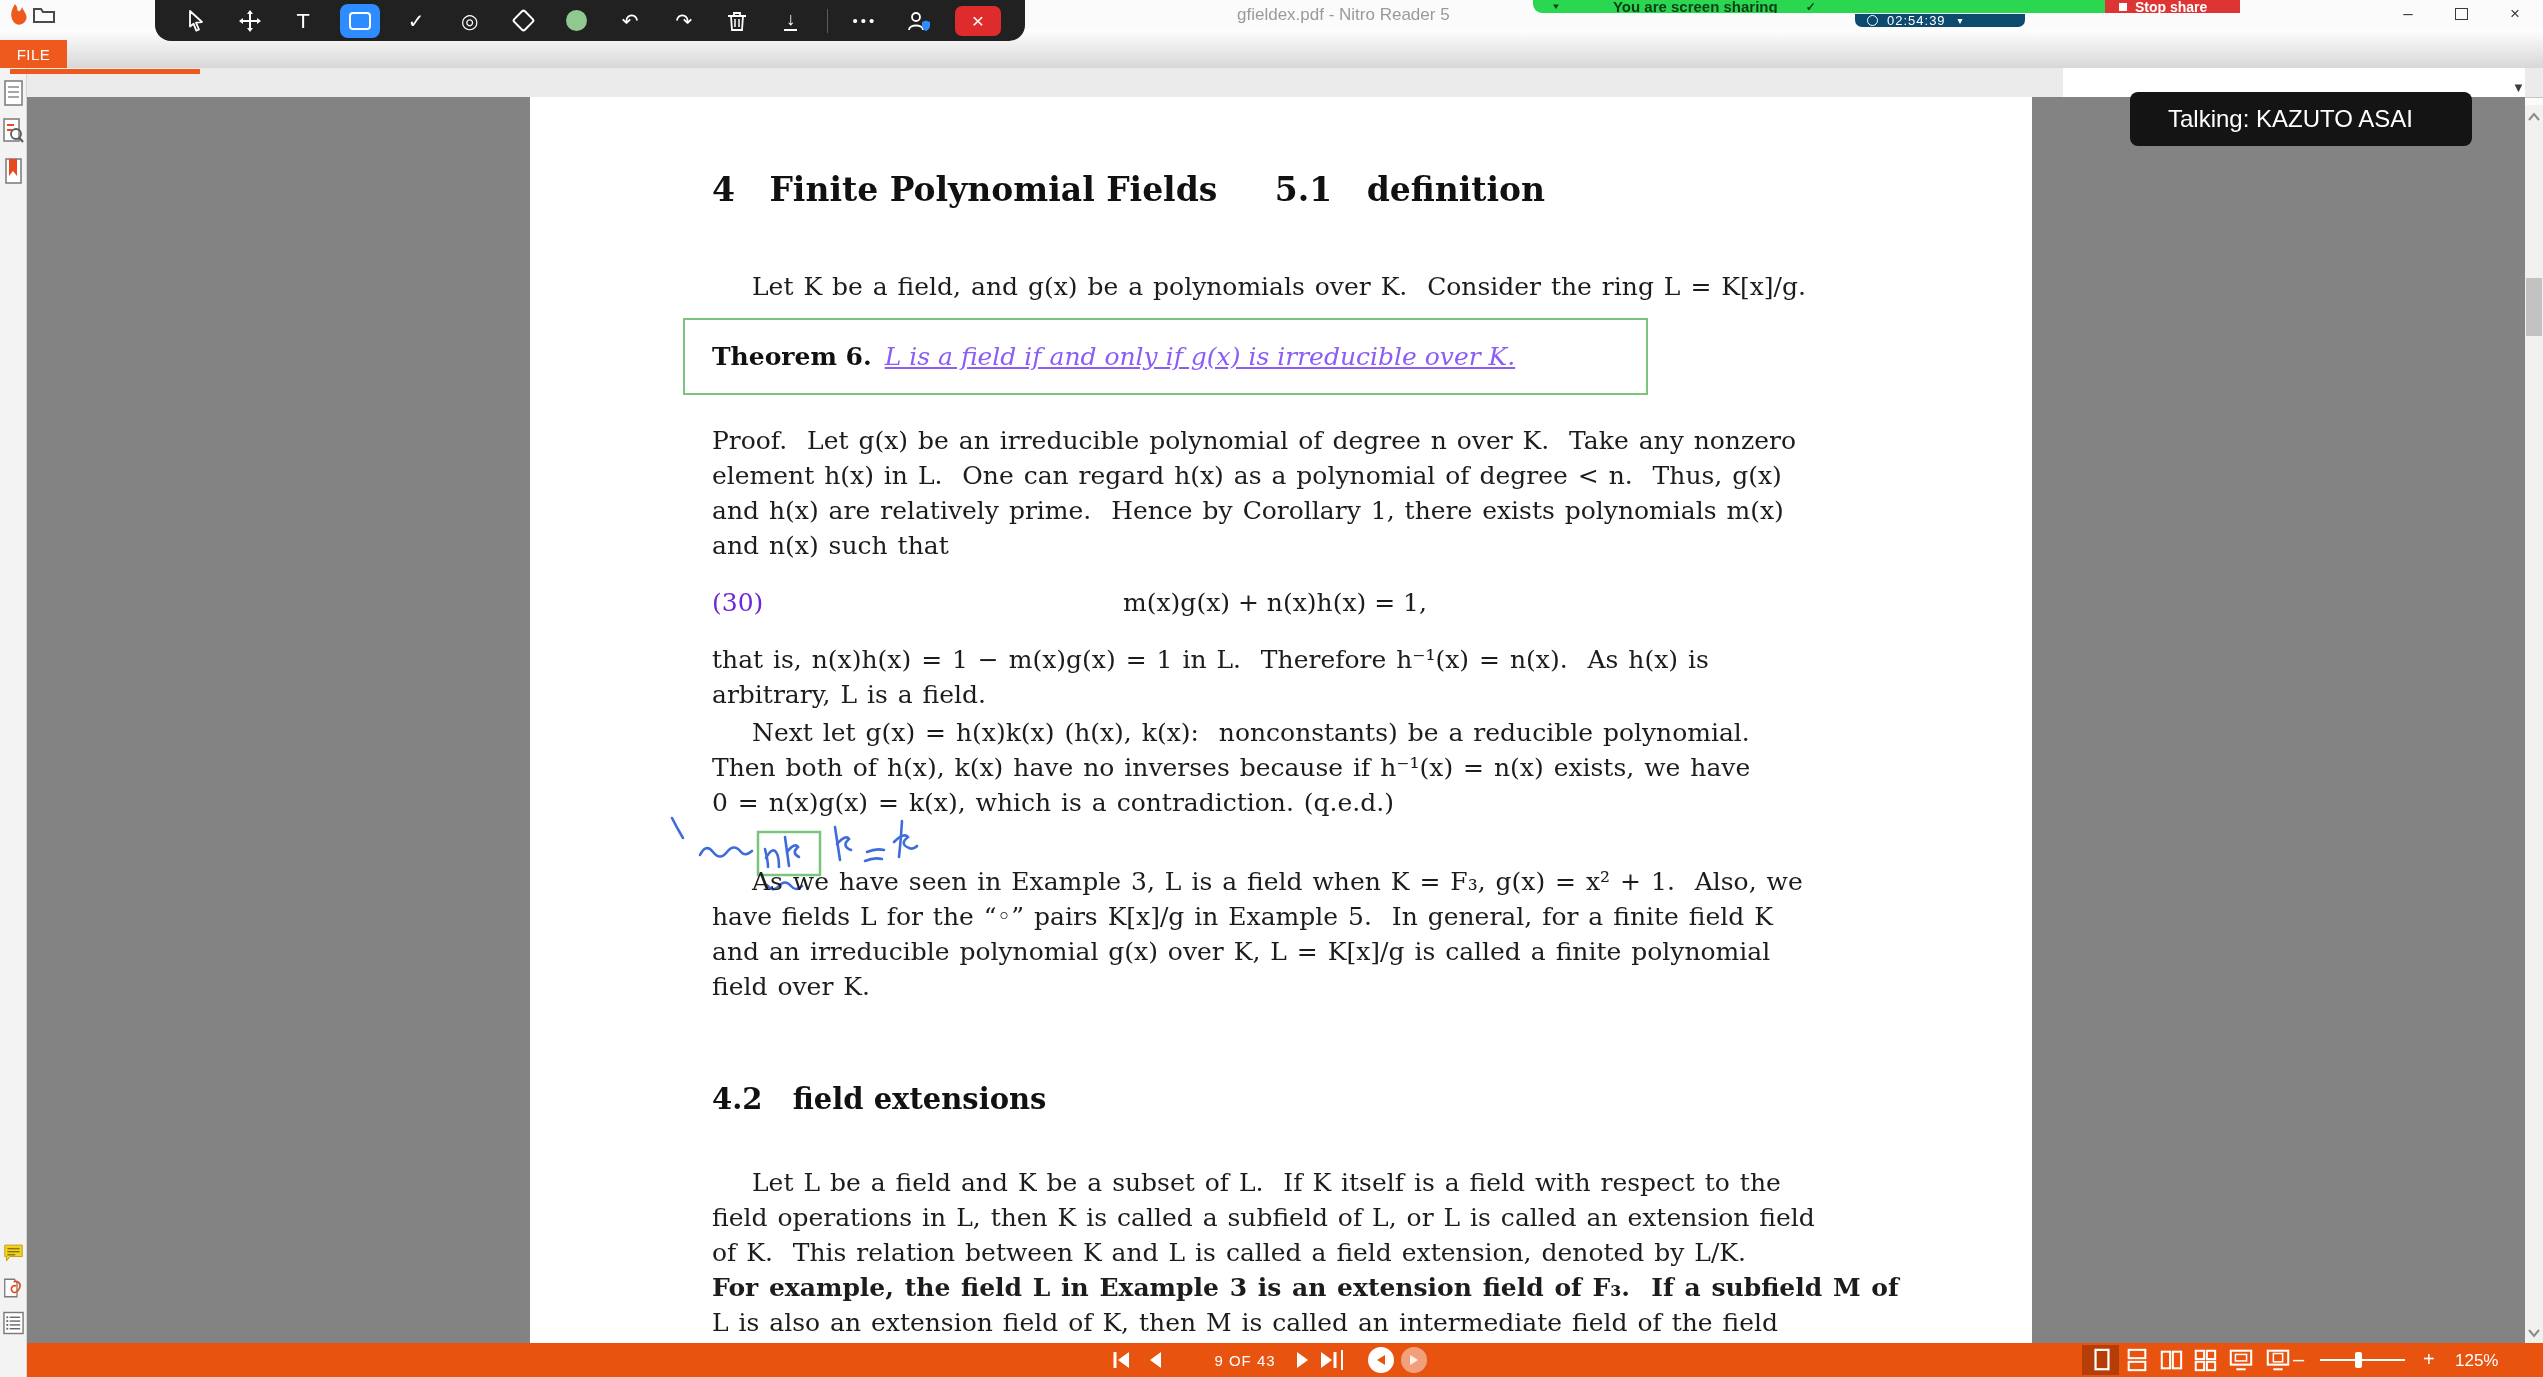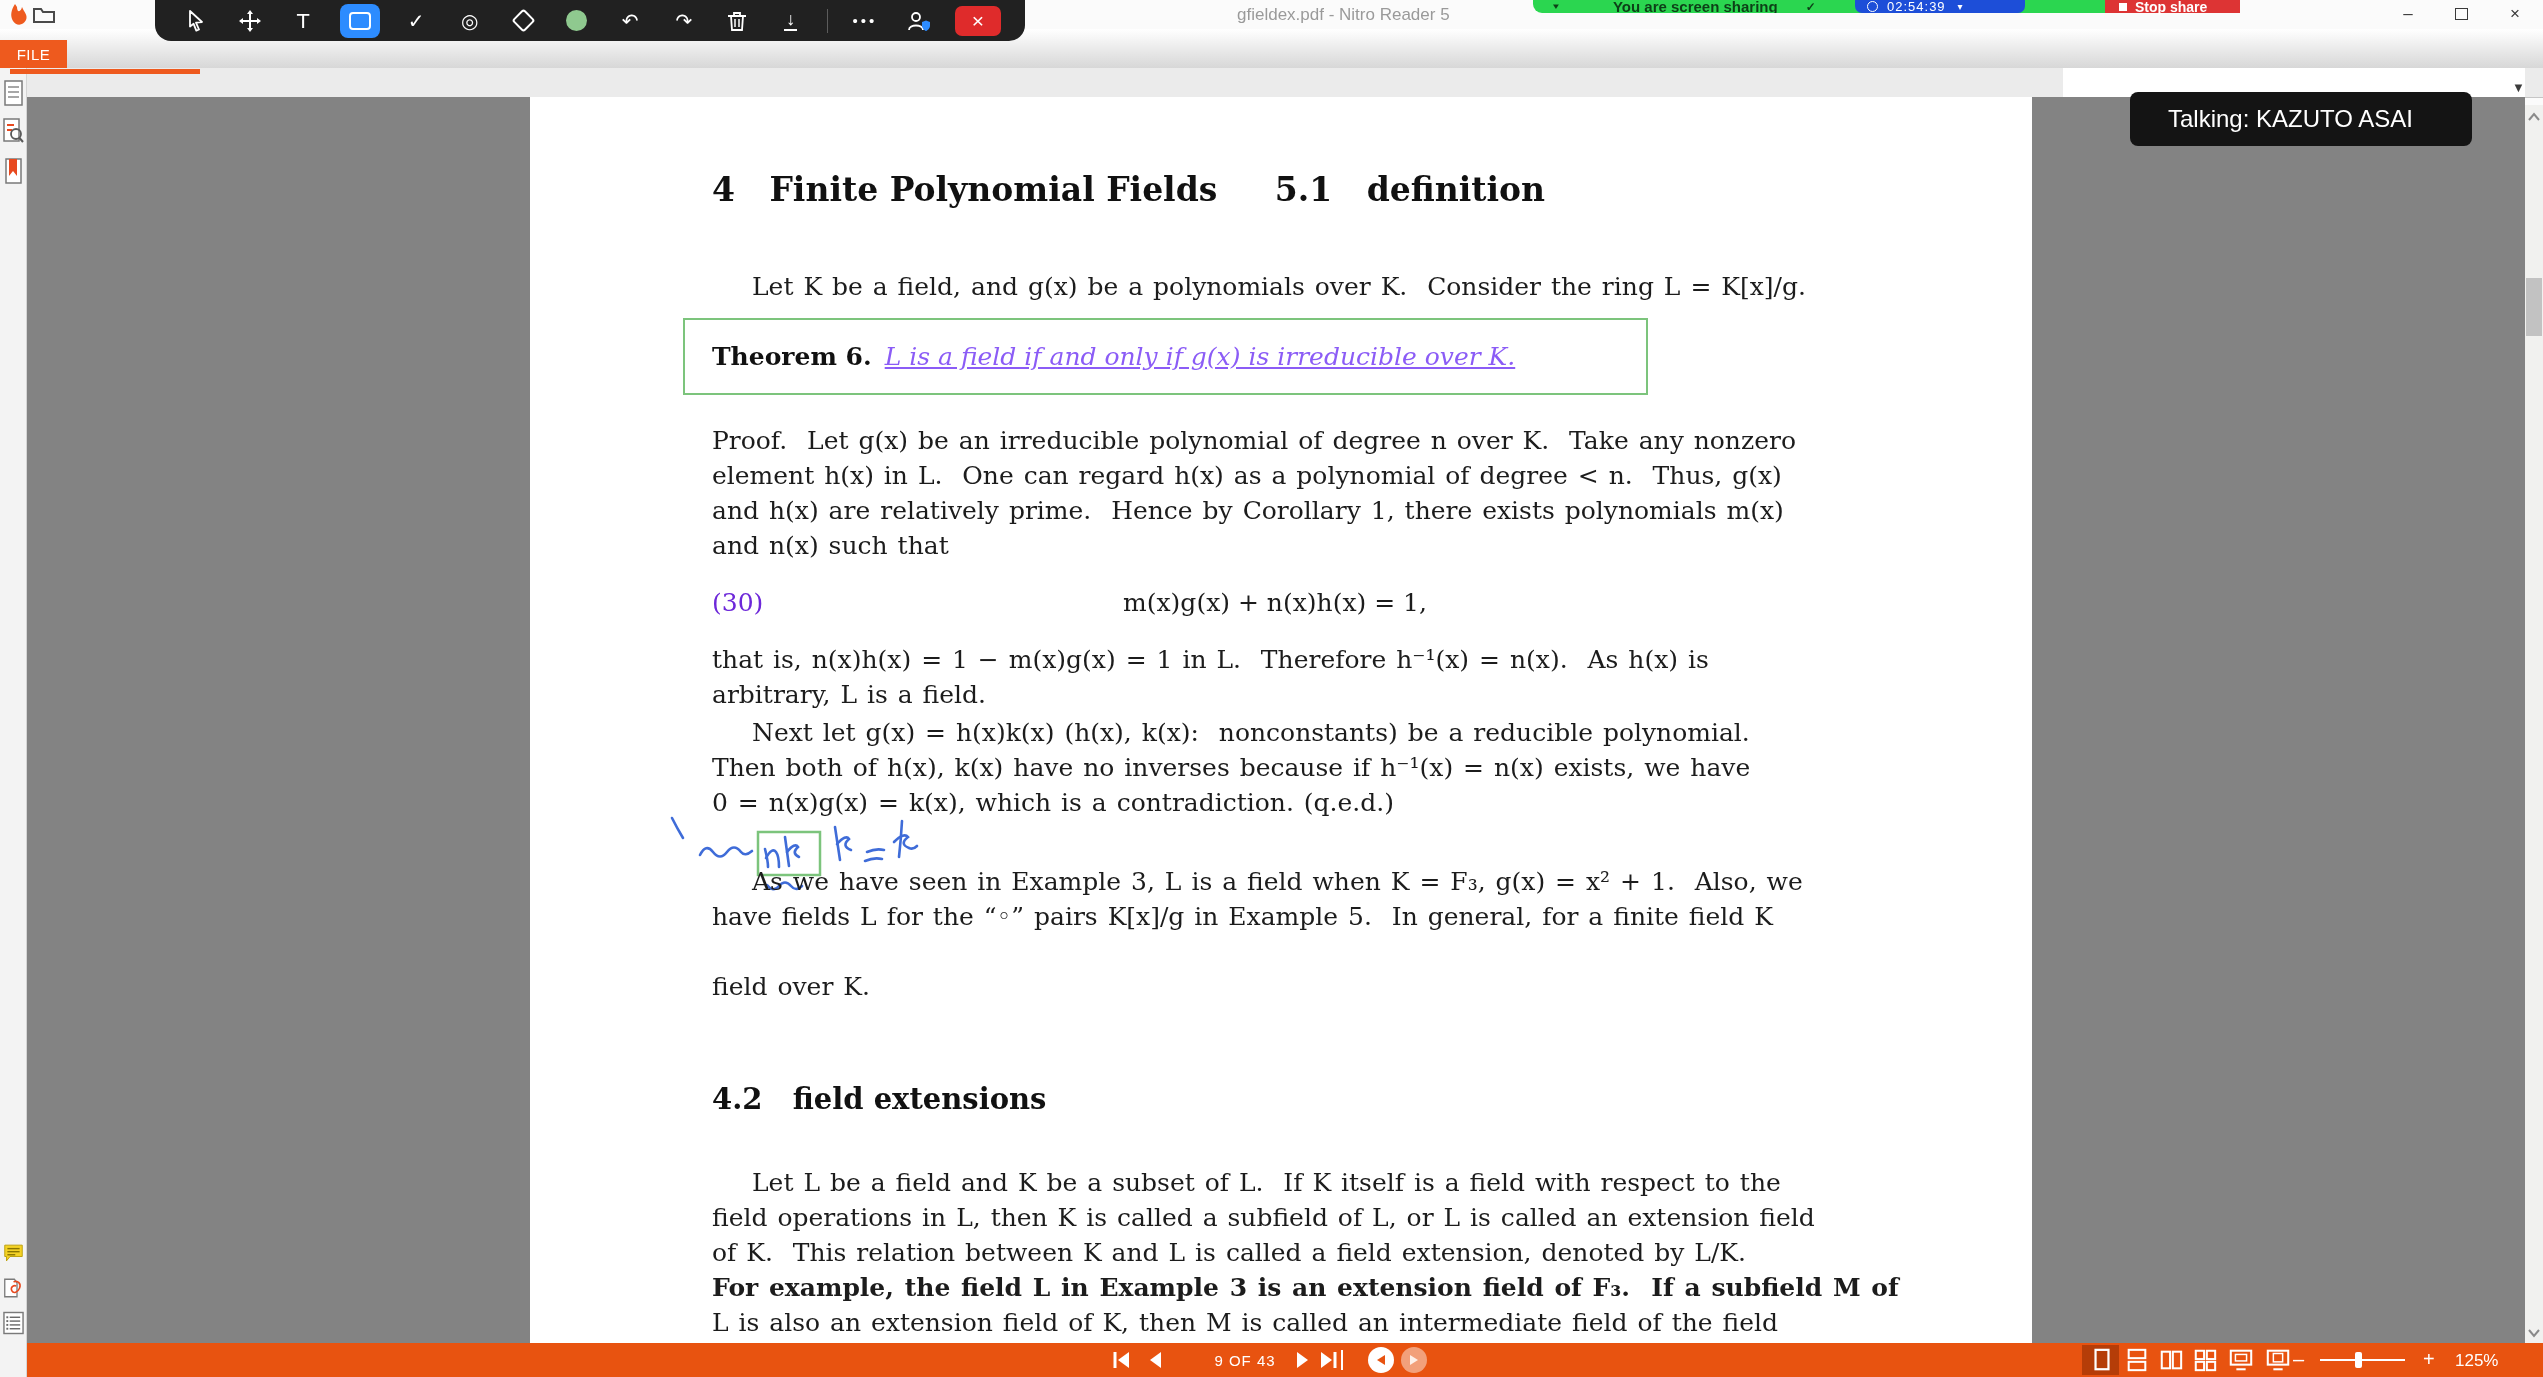--- a/index.html
+++ b/index.html
@@ -31,21 +31,21 @@
   .dots{color:#fff;font-size:15px;letter-spacing:3px;}
   .closeX{width:46px;height:30px;background:#df2b2b;border-radius:7px;color:#fff;font-size:21px;
           display:flex;align-items:center;justify-content:center;}
 
   
   .sharebar{position:absolute;left:1533px;top:0;width:572px;height:13px;background:#2bd650;
             border-radius:0 0 0 9px;display:flex;align-items:center;z-index:25;overflow:hidden;}
   .share-arrow{color:#0d3f17;font-size:10px;margin-left:18px;transform:scaleY(.8);}
   .share-msg{color:#0d3f17;font-weight:bold;font-size:15px;margin-left:52px;white-space:nowrap;}
   .shieldck{color:#0d3f17;font-size:12px;margin-left:28px;font-weight:bold;}
-  .timerpill{position:absolute;left:1855px;top:0;width:170px;height:13px;background:#1d4ed8;
+  .timerpill{position:absolute;left:1855px;top:14px;width:170px;height:13px;background:#0c4a6e;
              border-radius:0 0 7px 7px;display:flex;align-items:center;color:#fff;z-index:26;}
   .clockc{width:9px;height:9px;border:1.5px solid #fff;border-radius:50%;margin-left:12px;}
   .timertxt{font-size:13px;margin-left:9px;letter-spacing:1px;}
   .caret{font-size:10px;margin-left:12px;}
   .stopbtn{position:absolute;left:2105px;top:0;width:135px;height:13px;background:#dd3434;
            display:flex;align-items:center;color:#fff;font-weight:bold;font-size:14px;z-index:26;}
   .stopsq{width:8px;height:8px;background:#fff;margin:0 8px 0 14px;}
 
   
   .menubar{position:absolute;left:0;top:29px;width:2543px;height:39px;
@@ -358,20 +358,21 @@
           <path d="M182,39 Q191,29 194,34 Q186,41 196,45"></path>
           <path d="M212,47 Q221,43 229,45"></path>
           <path d="M210,56 Q219,52 227,54"></path>
           <path d="M247,16 Q246,34 244,52"></path>
           <path d="M239,37 Q249,27 253,32 Q244,39 254,43 Q258,45 262,41"></path>
         </g>
       </svg>
 
       <div class="line indent" style="top:770px;">As we have seen in Example 3, L is a field when K = F₃, g(x) = x² + 1.  Also, we</div>
       <div class="line" style="top:805px;">have fields L for the “◦” pairs K[x]/g in Example 5.  In general, for a finite field K</div>
+      <div class="line" style="top:840px;">and an irreducible polynomial g(x) over K, L = K[x]/g is called a finite polynomial</div>
       <div class="line" style="top:875px;">field over K.</div>
 
       <div class="h2">4.2   field extensions</div>
 
       <div class="line indent" style="top:1071px;">Let L be a field and K be a subset of L.  If K itself is a field with respect to the</div>
       <div class="line" style="top:1106px;">field operations in L, then K is called a subfield of L, or L is called an extension field</div>
       <div class="line" style="top:1141px;">of K.  This relation between K and L is called a field extension, denoted by L/K.</div>
       <div class="line" style="top:1176px;font-weight:bold;">For example, the field L in Example 3 is an extension field of F₃.  If a subfield M of</div>
       <div class="line" style="top:1211px;">L is also an extension field of K, then M is called an intermediate field of the field</div>
     </div>

